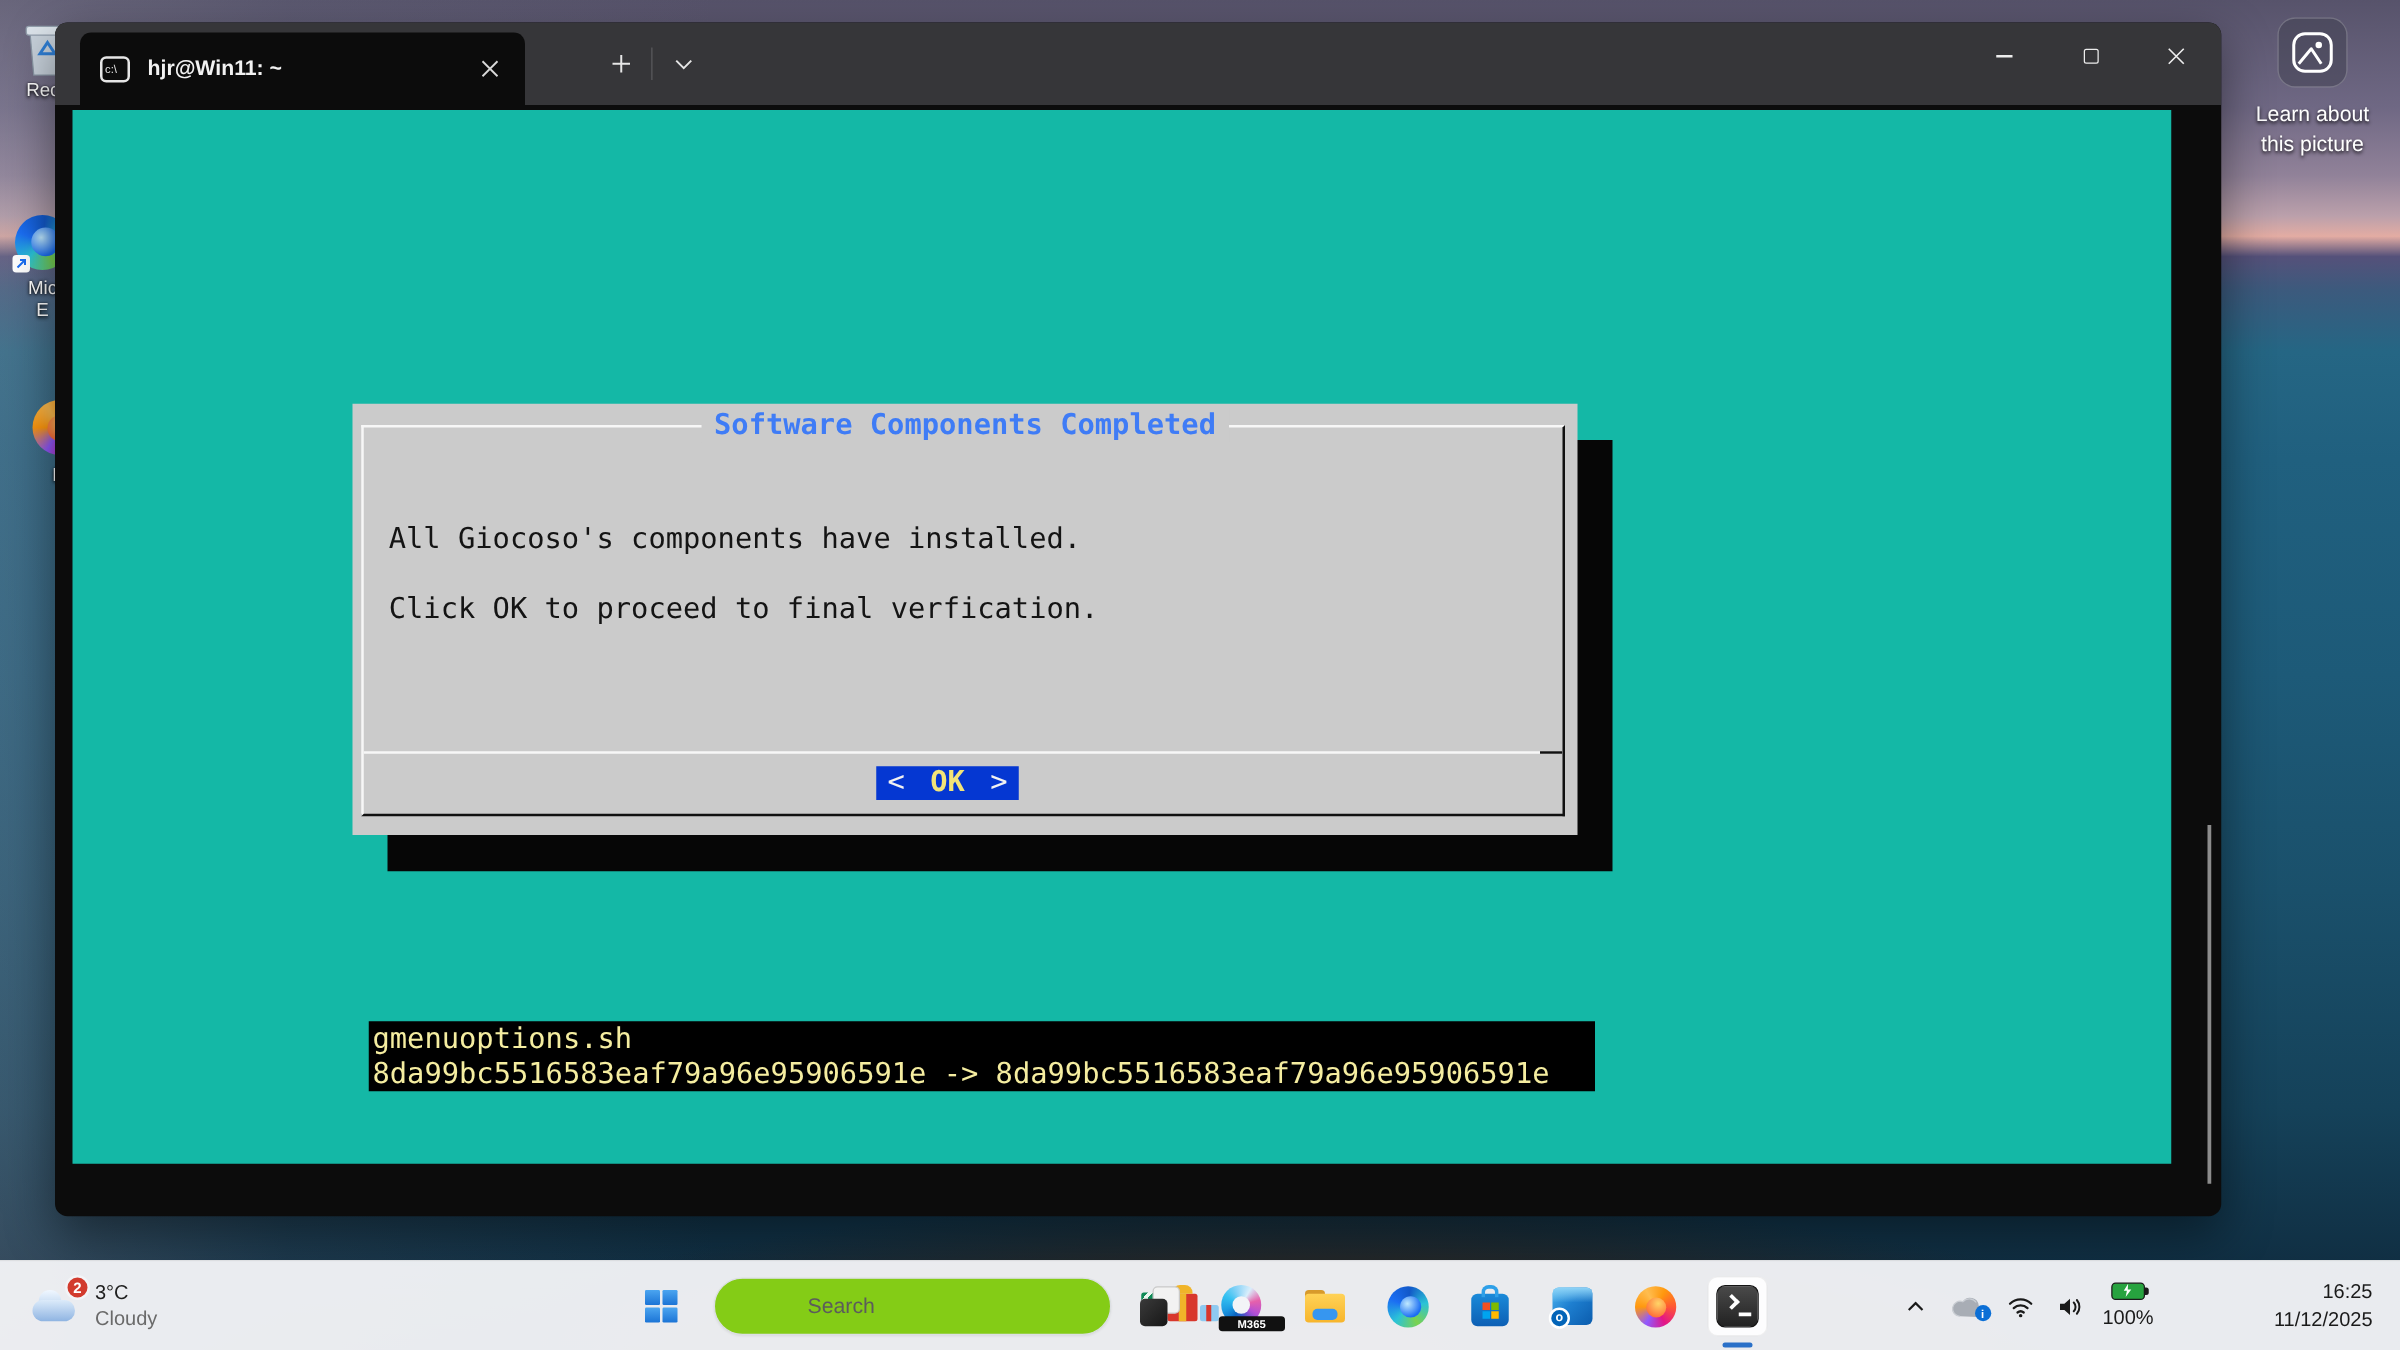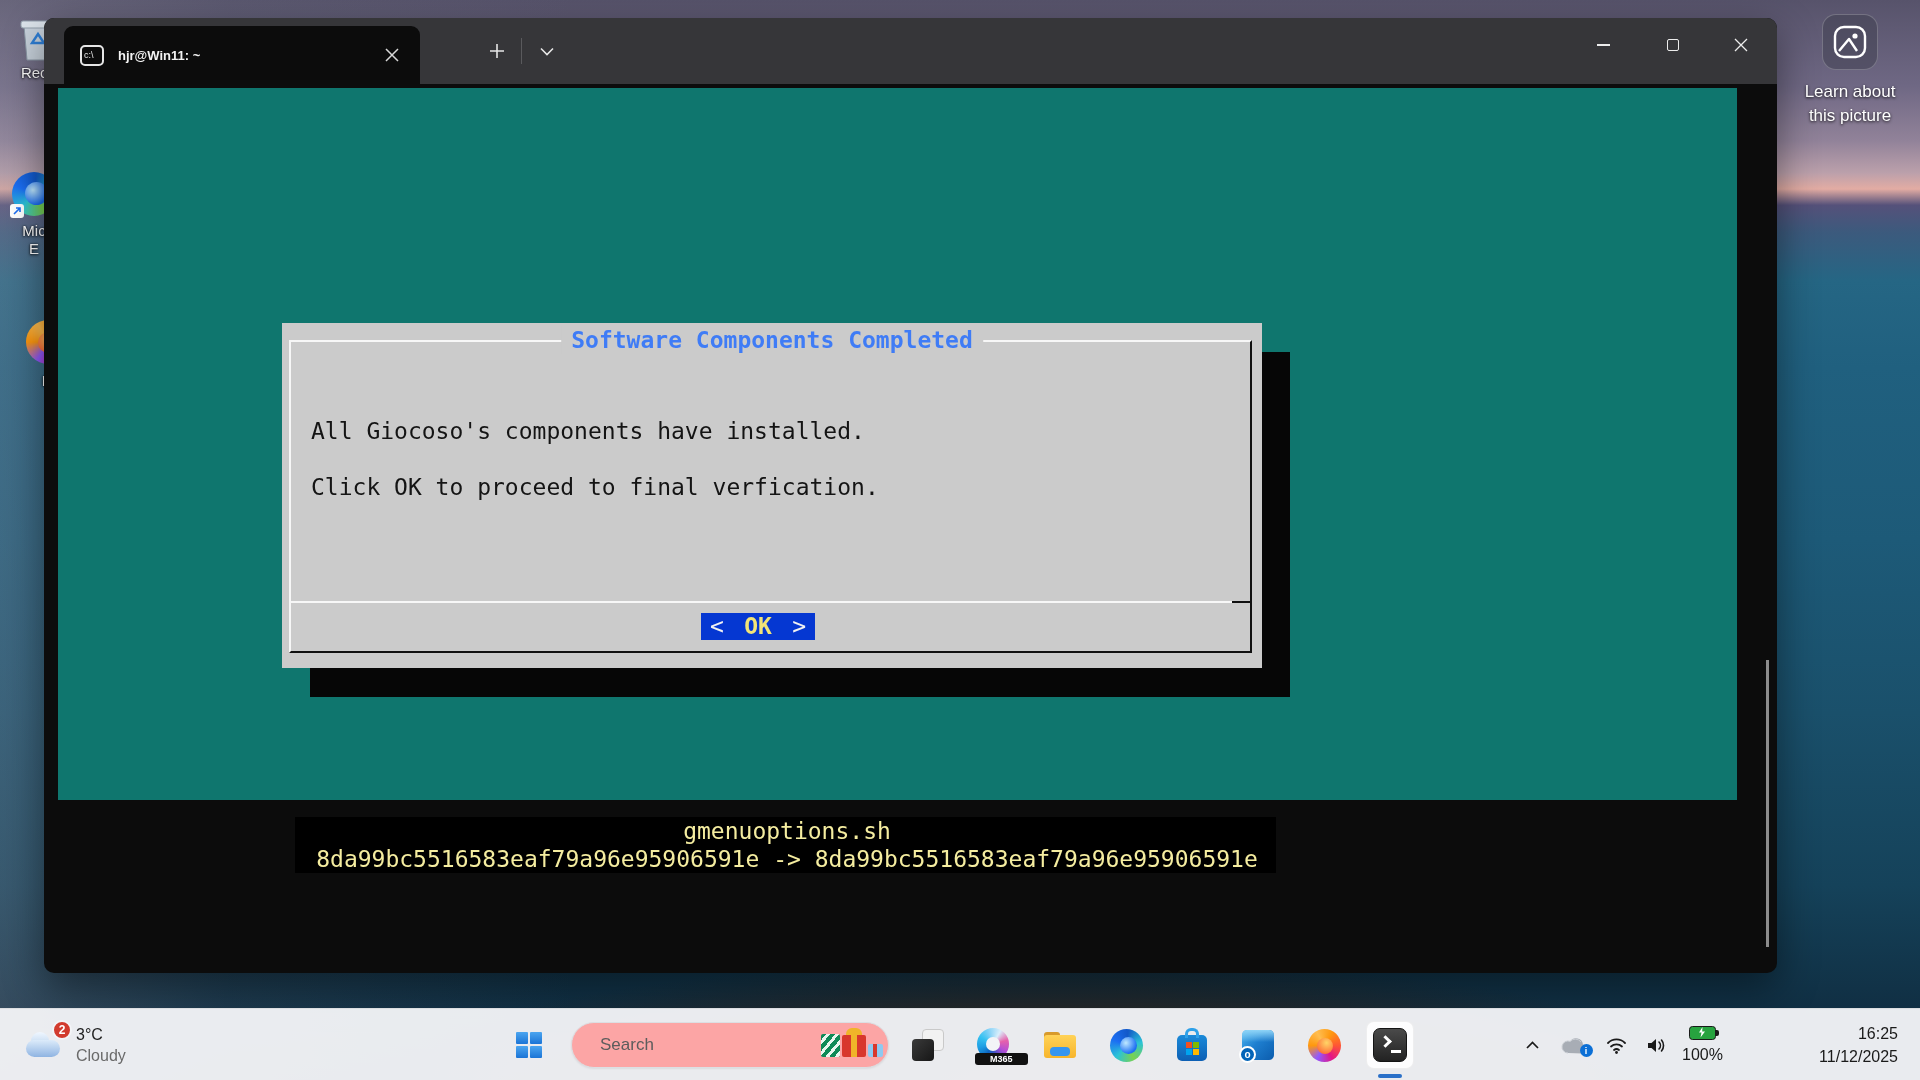--- a/index.html
+++ b/index.html
@@ -32,26 +32,26 @@
     font-size:17px; line-height:24px; text-shadow:0 1px 3px rgba(0,0,0,.9); }
 
   
   .term-win { left:44px; top:18px; width:1733px; height:955px; background:#0c0c0c;
     border-radius:10px; overflow:hidden; box-shadow:0 14px 40px rgba(0,0,0,.45); }
   .titlebar { left:0; top:0; width:100%; height:66px; background:#363639; }
   .tab { left:20px; top:8px; width:356px; height:58px; background:#0c0c0c;
     border-radius:9px 9px 0 0; display:flex; align-items:center; }
   .tab-cmd-icon { width:24px; height:21px; border:2px solid #e6e6e6; border-radius:5px;
     margin-left:16px; color:#e6e6e6; font-size:9px; line-height:17px; text-align:left; padding-left:2px; }
-  .tab-title { color:#f2f2f2; font-size:13px; font-weight:700; margin-left:14px; flex:1; }
+  .tab-title { color:#f2f2f2; font-size:17px; font-weight:700; margin-left:14px; flex:1; }
   .icon-btn { display:flex; align-items:center; justify-content:center; }
   .tb-divider { left:477px; top:20px; width:1px; height:26px; background:#5a5a5d; }
   .win-ctl { width:46px; height:42px; top:6px; display:flex; align-items:center; justify-content:center; }
 
-  .term-screen { left:14px; top:70px; width:1679px; height:712px; background:#0f766e;text-align:center; }
+  .term-screen { left:14px; top:70px; width:1679px; height:843px; background:#14b8a6; }
   .scroll-thumb { left:1722px; top:642px; width:3px; height:287px; background:#8c8c8c; }
 
   
   .dlg-shadow { left:252px; top:264px; width:980px; height:345px; background:#060606; }
   .dialog { left:224px; top:235px; width:980px; height:345px; background:#cbcbcb;
     font-size:23px; line-height:28px; color:#141414; }
   .dlg-border { left:7px; top:17px; width:963px; height:313px;
     border-top:2px solid #f7f7f7; border-left:2px solid #f7f7f7;
     border-right:2px solid #101010; border-bottom:2px solid #101010; }
   .dlg-title { top:3px; left:50%; transform:translateX(-50%); background:#cbcbcb;
@@ -79,22 +79,22 @@
   .w-badge { position:absolute; right:-8px; top:-10px; width:20px; height:20px; border-radius:50%;
     background:#d23b2e; border:2px solid #f3f4f7; color:#fff; font-size:12px; font-weight:700;
     display:flex; align-items:center; justify-content:center; }
   .w-temp { font-size:16px; color:#1f1f1f; line-height:21px; }
   .w-cond { font-size:16px; color:#6a6a6a; line-height:21px; }
 
   .start-btn { left:503px; top:0; width:52px; height:72px; display:flex; align-items:center; justify-content:center; }
   .start-grid { width:27px; height:27px; display:grid; grid-template-columns:12px 12px; grid-template-rows:12px 12px; gap:2px; }
   .start-grid div { background:linear-gradient(180deg,#4ba5f0,#1b74d6); border-radius:1px; }
 
-  .search-pill { left:571px; top:13px; width:318px; height:46px; border-radius:23px; background:#fca5a5;
-    border:1px solid #dcdfe3; box-shadow:0 1px 2px rgba(0,0,0,.07); display:flex; align-items:center; padding:0 12px 0 16px; }
+  .search-pill { left:571px; top:13px; width:318px; height:46px; border-radius:23px; background:#84cc16;
+    border:1px solid #dcdfe3; box-shadow:0 1px 2px rgba(0,0,0,.07); display:flex; align-items:center; padding:0 12px 0 16px;gap:46px; }
   .search-input { flex:1; border:none; outline:none; font-size:17px; color:#333; margin-left:12px; background:transparent;
     font-family:"Liberation Sans","DejaVu Sans",sans-serif; }
   .search-input::placeholder { color:#5c5c5c; opacity:1; }
   .gifts { display:flex; align-items:flex-end; gap:2px; }
   .gift-bag { width:19px; height:23px; border-radius:2px;
     background:repeating-linear-gradient(130deg,#0f8a57 0 4px,#e9f6ef 4px 7px); }
   .gift-box { position:relative; width:24px; height:22px; background:#d8372c; border-radius:2px; }
   .gift-box:before { content:""; position:absolute; left:9px; top:0; width:6px; height:100%; background:#f0b429; }
   .gift-box:after { content:""; position:absolute; left:4px; top:-7px; width:16px; height:7px;
     background:#f0b429; border-radius:6px 6px 0 0; }

